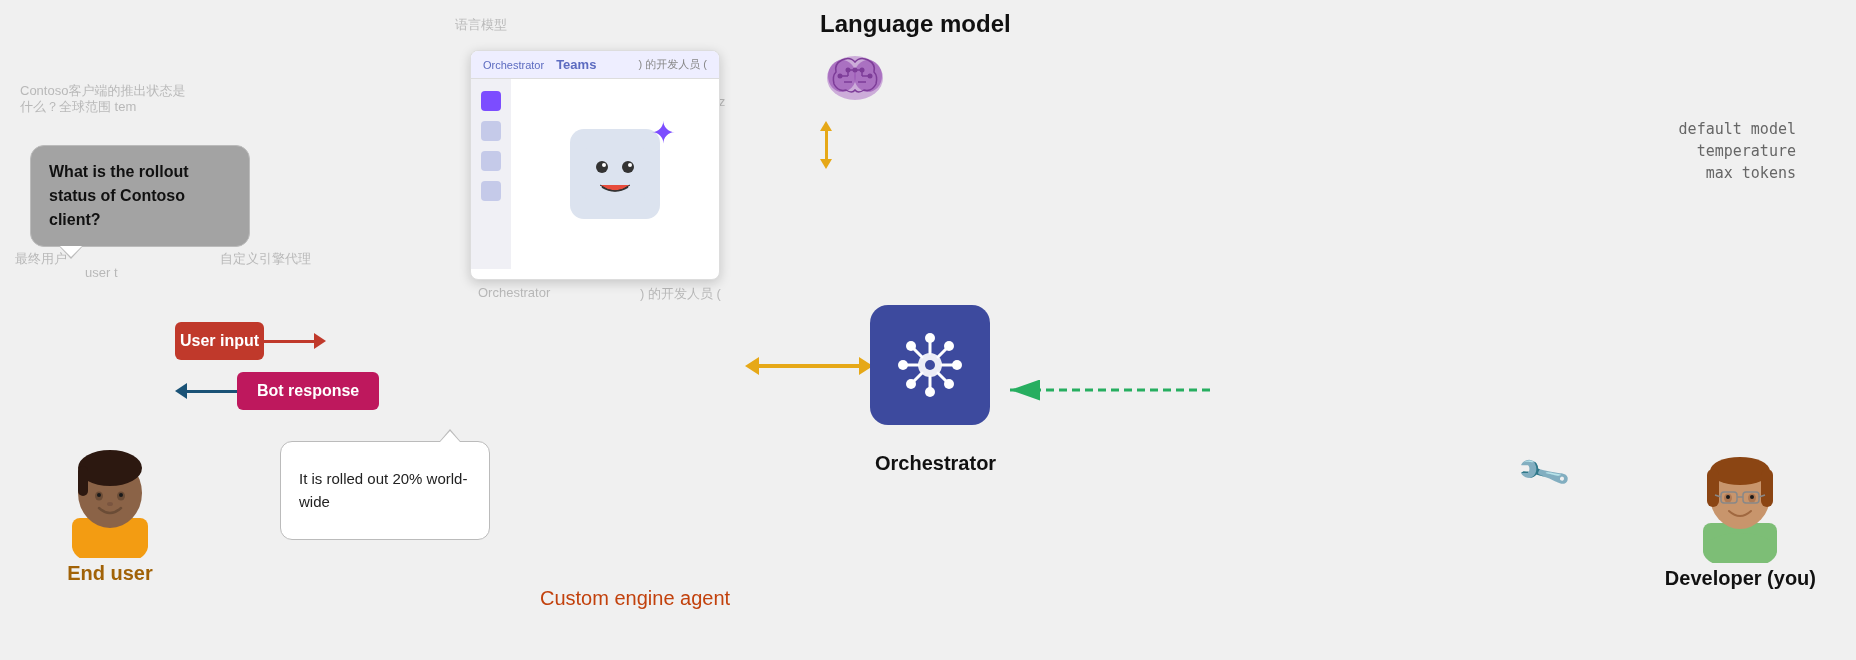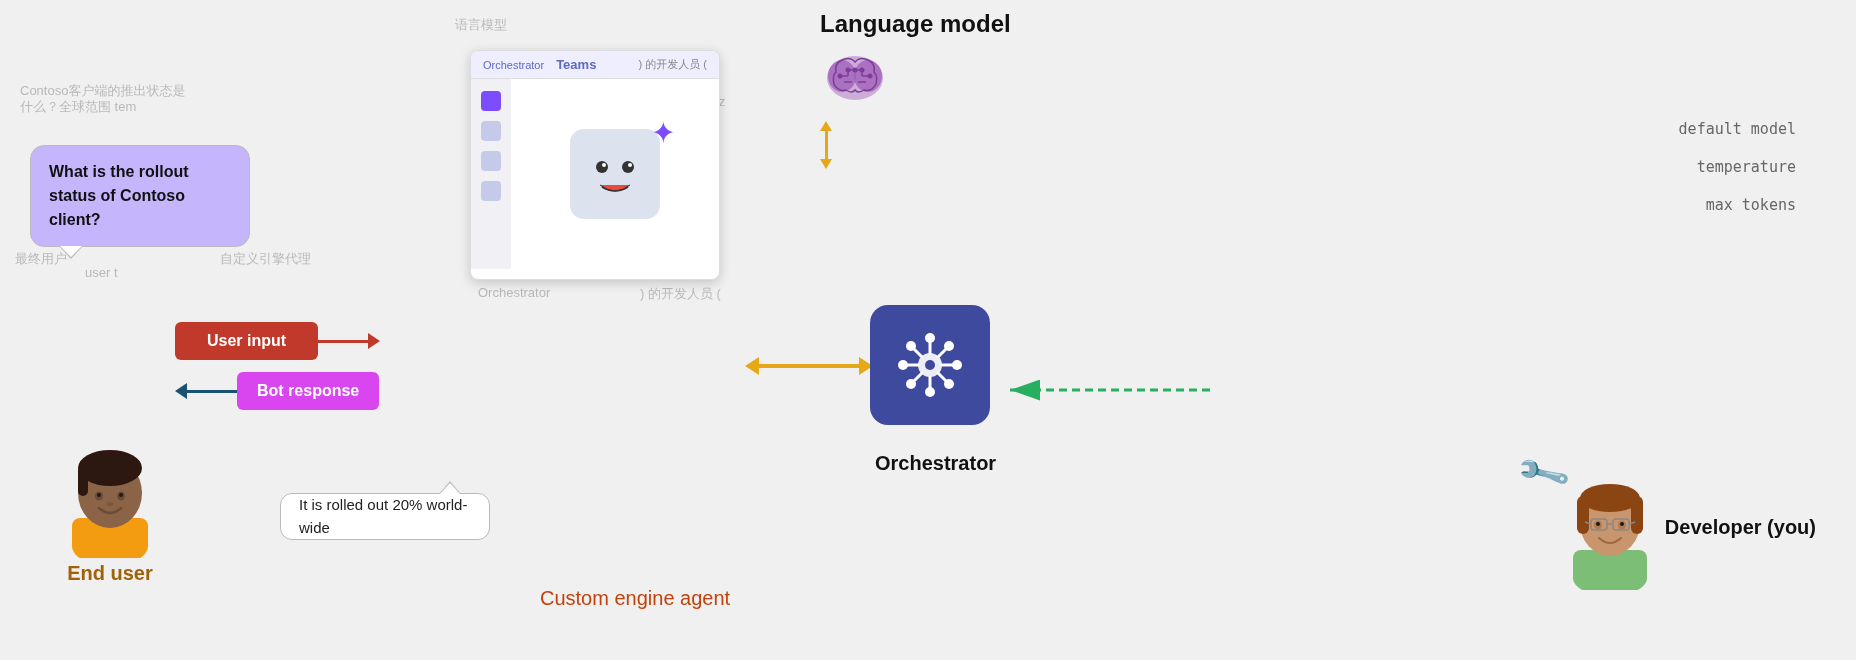--- a/index.html
+++ b/index.html
@@ -181,21 +181,21 @@
       <circle cx="42" cy="22" r="2.5" fill="#7d3c98"></circle>
     </svg>
 
     <div style="display:flex;flex-direction:column;align-items:center;gap:0;margin:4px 0;">
       <div style="width:0;border-left:6px solid transparent;border-right:6px solid transparent;border-bottom:10px solid #e6a817;"></div>
       <div style="width:3px;height:28px;background:#e6a817;"></div>
       <div style="width:0;border-left:6px solid transparent;border-right:6px solid transparent;border-top:10px solid #e6a817;"></div>
     </div>
   </div>
 
-  <div style="position:absolute;top:145px;left:30px;background:#c4b5fd;border:1.5px solid #bbb;border-radius:14px;padding:14px 18px;font-size:16px;font-weight:600;color:#111;max-width:220px;line-height:1.5;z-index:10;">
+  <div style="position:absolute;top:145px;left:30px;background:#a3a3a3;border:1.5px solid #bbb;border-radius:14px;padding:14px 18px;font-size:16px;font-weight:600;color:#111;max-width:220px;line-height:1.5;z-index:10;">
     <span>What is the rollout status of Contoso client?</span>
     
     <div style="position:absolute;bottom:-13px;left:28px;width:0;border-left:12px solid transparent;border-right:12px solid transparent;border-top:13px solid #bbb;"></div>
     <div style="position:absolute;bottom:-11px;left:29px;width:0;border-left:11px solid transparent;border-right:11px solid transparent;border-top:11px solid white;"></div>
   </div>
 
   <div style="position:absolute;bottom:75px;left:55px;display:flex;flex-direction:column;align-items:center;">
     <svg width="110" height="130" viewBox="0 0 110 130">
 
       <ellipse cx="55" cy="118" rx="38" ry="20" fill="#f39c12"></ellipse>
@@ -213,37 +213,37 @@
       <circle cx="66" cy="67" r="2" fill="#1a1a1a"></circle>
 
       <path d="M44 80 Q55 90 66 80" fill="none" stroke="#6b4c36" stroke-width="2.5" stroke-linecap="round"></path>
 
       <ellipse cx="55" cy="76" rx="3" ry="2" fill="#7a5540"></ellipse>
     </svg>
     <span style="font-size:20px;font-weight:700;color:#a16207;margin-top:4px;">End user</span>
   </div>
 
   <div style="position:absolute;bottom:300px;left:175px;display:flex;align-items:center;gap:0;">
-    <div style="background:#c0392b;border-radius:6px;padding:10px 32px;font-size:16px;font-weight:700;color:white;display:flex;align-items:center;gap:6px;">
+    <div style="background:#c0392b;border-radius:6px;padding:10px 5px;font-size:16px;font-weight:700;color:white;display:flex;align-items:center;gap:6px;">
       <span>User input</span>
     </div>
 
     <div style="display:flex;align-items:center;">
       <div style="width:50px;height:3px;background:#c0392b;"></div>
       <div style="width:0;border-top:8px solid transparent;border-bottom:8px solid transparent;border-left:12px solid #c0392b;"></div>
     </div>
   </div>
 
   <div style="position:absolute;bottom:250px;left:175px;display:flex;align-items:center;gap:0;">
 
     <div style="display:flex;align-items:center;">
       <div style="width:0;border-top:8px solid transparent;border-bottom:8px solid transparent;border-right:12px solid #1a5276;"></div>
       <div style="width:50px;height:3px;background:#1a5276;"></div>
     </div>
-    <div style="background:#d946ef;border-radius:6px;padding:10px 20px;font-size:16px;font-weight:700;color:white;display:flex;align-items:center;gap:6px;">
+    <div style="background:#be185d;border-radius:6px;padding:10px 20px;font-size:16px;font-weight:700;color:white;display:flex;align-items:center;gap:6px;">
       <span>Bot response</span>
     </div>
   </div>
 
   <div class="teams-popup">
     <div class="teams-popup-header">
       <span style="color:#5c6bc0;font-size:11px;font-weight:400;">Orchestrator</span>
       <span style="color:#5c6bc0;font-size:13px;font-weight:700;margin-left:4px;">Teams</span>
       <span style="color:#888;font-size:11px;margin-left:auto;">) 的开发人员 (</span>
     </div>
@@ -269,21 +269,21 @@
             <path d="M22 48 Q35 56 48 48" fill="none" stroke="#333" stroke-width="1.5"></path>
           </svg>
           <span class="sparkle-icon">✦</span>
         </div>
       </div>
     </div>
   </div>
 
   <div style="position:absolute;bottom:50px;left:540px;font-size:20px;font-weight:400;color:#c2410c;">Custom engine agent</div>
 
-  <div style="position:absolute;bottom:120px;left:280px;background:white;border:1.5px solid #bbb;border-radius:12px;padding:0 18px;font-size:15px;font-weight:500;color:#222;max-width:210px;line-height:1.5;z-index:5;">
+  <div style="position:absolute;bottom:120px;left:280px;background:white;border:1.5px solid #bbb;border-radius:12px;padding:26px 18px;font-size:15px;font-weight:500;color:#222;max-width:210px;line-height:1.5;z-index:5;">
     <span>It is rolled out 20% world-wide</span>
     
     <div style="position:absolute;top:-13px;right:28px;width:0;border-left:11px solid transparent;border-right:11px solid transparent;border-bottom:13px solid #bbb;"></div>
     <div style="position:absolute;top:-11px;right:29px;width:0;border-left:10px solid transparent;border-right:10px solid transparent;border-bottom:11px solid white;"></div>
   </div>
 
   <div style="position:absolute;bottom:285px;left:745px;display:flex;align-items:center;">
     <div style="width:0;border-top:9px solid transparent;border-bottom:9px solid transparent;border-right:14px solid #e6a817;"></div>
     <div style="width:100px;height:4px;background:#e6a817;"></div>
     <div style="width:0;border-top:9px solid transparent;border-bottom:9px solid transparent;border-left:14px solid #e6a817;"></div>
@@ -322,27 +322,27 @@
       <marker id="greenArrow" markerWidth="10" markerHeight="7" refX="10" refY="3.5" orient="auto">
         <polygon points="0 0, 10 3.5, 0 7" fill="#27ae60"></polygon>
       </marker>
     </defs>
     <line x1="210" y1="20" x2="10" y2="20" stroke="#27ae60" stroke-width="3" stroke-dasharray="8,5" marker-end="url(#greenArrow)"></line>
   </svg>
 
 
   <div style="position:absolute;bottom:165px;right:290px;font-size:36px;color:#27ae60;transform:rotate(-30deg);">🔧</div>
 
-  <div style="position:absolute;top:120px;right:60px;font-family:monospace;font-size:15px;color:#666;text-align:right;display:flex;flex-direction:column;gap:20px;">
+  <div style="position:absolute;top:120px;right:60px;font-family:monospace;font-size:15px;color:#666;text-align:right;display:flex;flex-direction:column;gap:4px;">
     <span>default model</span>
     <span>temperature</span>
     <span>max tokens</span>
   </div>
 
-  <div style="position:absolute;bottom:70px;right:40px;display:flex;align-items:center;">
+  <div style="position:absolute;bottom:70px;right:40px;display:flex;flex-direction:column;align-items:center;">
     <svg width="110" height="130" viewBox="0 0 110 130">
 
       <rect x="18" y="90" width="74" height="35" rx="8" fill="#7dbe76"></rect>
       <ellipse cx="55" cy="118" rx="37" ry="18" fill="#7dbe76"></ellipse>
 
       <ellipse cx="55" cy="63" rx="30" ry="33" fill="#c8956c"></ellipse>
 
       <ellipse cx="55" cy="38" rx="30" ry="14" fill="#8B4513"></ellipse>
 
       <rect x="22" y="36" width="12" height="38" rx="6" fill="#8B4513"></rect>

